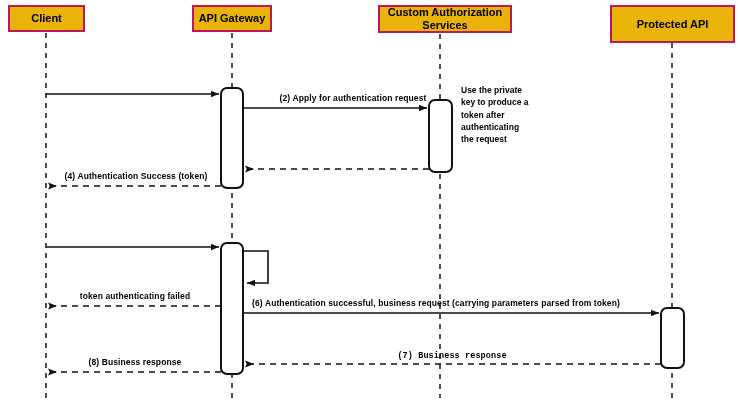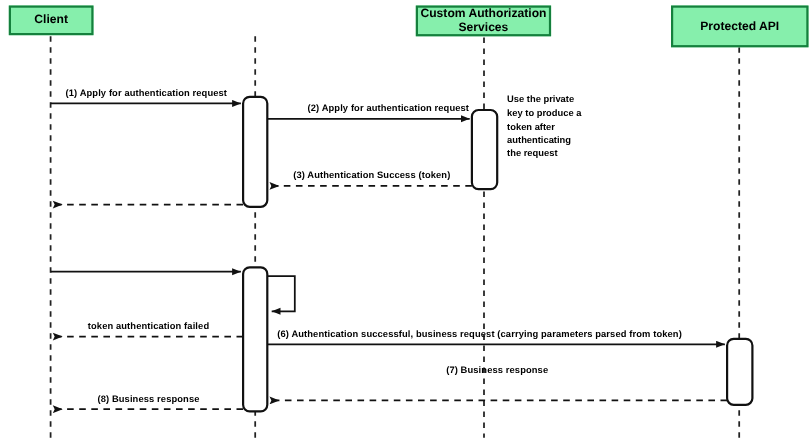--- a/index.html
+++ b/index.html
@@ -18,22 +18,22 @@
   #canvas svg {
     position: absolute;
     left: 0;
     top: 0;
     width: 738px;
     height: 401px;
   }
   .lifeline-box {
     position: absolute;
     box-sizing: border-box;
-    border: 2px solid #15803d;
-    background: #86efac;
+    border: 2px solid #be185d;
+    background: #eab308;
     display: flex;
     align-items: center;
     justify-content: center;
     text-align: center;
     font-size: 11px;
     font-weight: bold;
     color: #000000;
     line-height: 1.15;
   }
   .msg-label {
@@ -109,30 +109,32 @@
     <line x1="243" y1="313" x2="659" y2="313" stroke="#111111" stroke-width="1.6" marker-end="url(#arrowSolid)"></line>
 
     <line x1="661" y1="364" x2="245" y2="364" stroke="#111111" stroke-width="1.6" stroke-dasharray="6,5" marker-end="url(#arrowOpenLeft)"></line>
 
     <line x1="221" y1="372" x2="48" y2="372" stroke="#111111" stroke-width="1.6" stroke-dasharray="6,5" marker-end="url(#arrowOpenLeft)"></line>
   </svg>
 
   <div class="lifeline-box" style="left:8px; top:5px; width:77px; height:27px;">
     <span>Client</span>
   </div>
-  <div class="lifeline-box" style="left:378px; top:5px; width:123px; height:28px;">
+  <div class="lifeline-box" style="left:192px; top:5px; width:80px; height:27px;">
+    <span>API Gateway</span>
+  </div>
+  <div class="lifeline-box" style="left:378px; top:5px; width:134px; height:28px;">
     <span>Custom Authorization Services</span>
   </div>
   <div class="lifeline-box" style="left:610px; top:5px; width:125px; height:38px;">
     <span>Protected API</span>
   </div>
 
-  <div class="msg-label center" style="left:133px; top:79px;">(1) Apply for authentication request</div>
   <div class="msg-label center" style="left:338px; top:93px;padding-left:30px;">(2) Apply for authentication request</div>
-  <div class="msg-label center" style="left:338px; top:154px;">(3) Authentication Success (token)</div>
-  <div class="msg-label center" style="left:135px; top:291px;">token authentication failed</div>
+  <div class="msg-label center" style="left:136px; top:171px;">(4) Authentication Success (token)</div>
+  <div class="msg-label center" style="left:135px; top:291px;">token authenticating failed</div>
   <div class="msg-label center" style="left:436px; top:298px;">(6) Authentication successful, business request (carrying parameters parsed from token)</div>
-  <div class="msg-label center" style="left:452px; top:331px;">(7) Business response</div>
+  <div class="msg-label center" style="left:452px; top:351px;font-family:Liberation Mono, monospace;">(7) Business response</div>
   <div class="msg-label center" style="left:135px; top:357px;">(8) Business response</div>
 
   <div class="note-text" style="left:461px; top:84px;">Use the private key to produce a token after authenticating the request</div>
 
 </div>
 
 </body></html>

